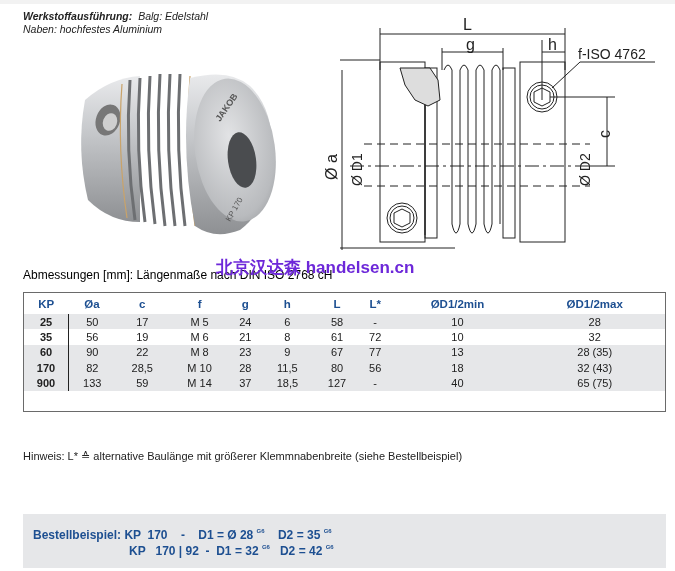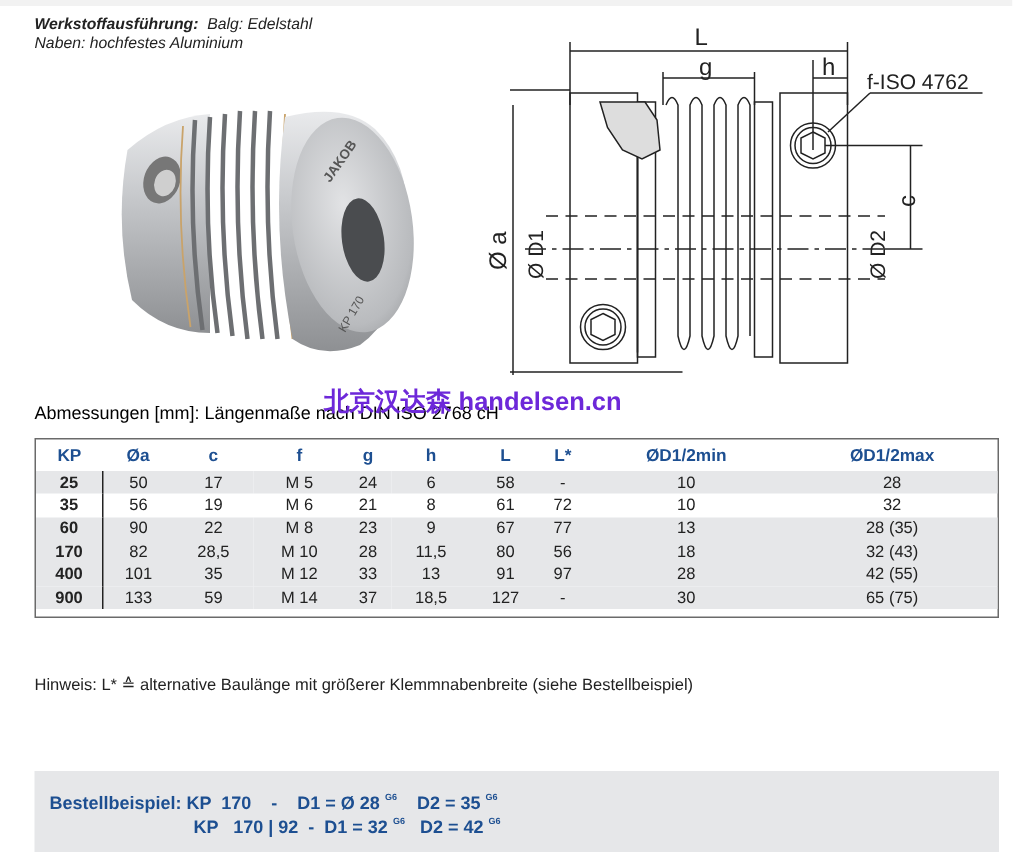--- a/index.html
+++ b/index.html
@@ -201,41 +201,29 @@
           <td>28,5</td>
           <td>M 10</td>
           <td>28</td>
           <td>11,5</td>
           <td>80</td>
           <td>56</td>
           <td>18</td>
           <td>32 (43)</td>
         </tr>
         <tr class="alt">
-          <td class="kp">400</td>
-          <td>101</td>
-          <td>35</td>
-          <td>M 12</td>
-          <td>33</td>
-          <td>13</td>
-          <td>91</td>
-          <td>97</td>
-          <td>28</td>
-          <td>42 (55)</td>
-        </tr>
-        <tr class="alt">
           <td class="kp">900</td>
           <td>133</td>
           <td>59</td>
           <td>M 14</td>
           <td>37</td>
           <td>18,5</td>
           <td>127</td>
           <td>-</td>
-          <td>30</td>
+          <td>40</td>
           <td>65 (75)</td>
         </tr>
       </tbody>
   </table>
 </div>
 
 <div class="note">Hinweis: L* ≙ alternative Baulänge mit größerer Klemmnabenbreite (siehe Bestellbeispiel)</div>
 
 <div class="order">
   <div class="order-line" style="left:10px; top:14px;"><span>Bestellbeispiel:</span> <span>KP  170</span>    <span>-</span>    <span>D1 = Ø 28</span> <sup>G6</sup>    <span>D2 = 35</span> <sup>G6</sup></div>

